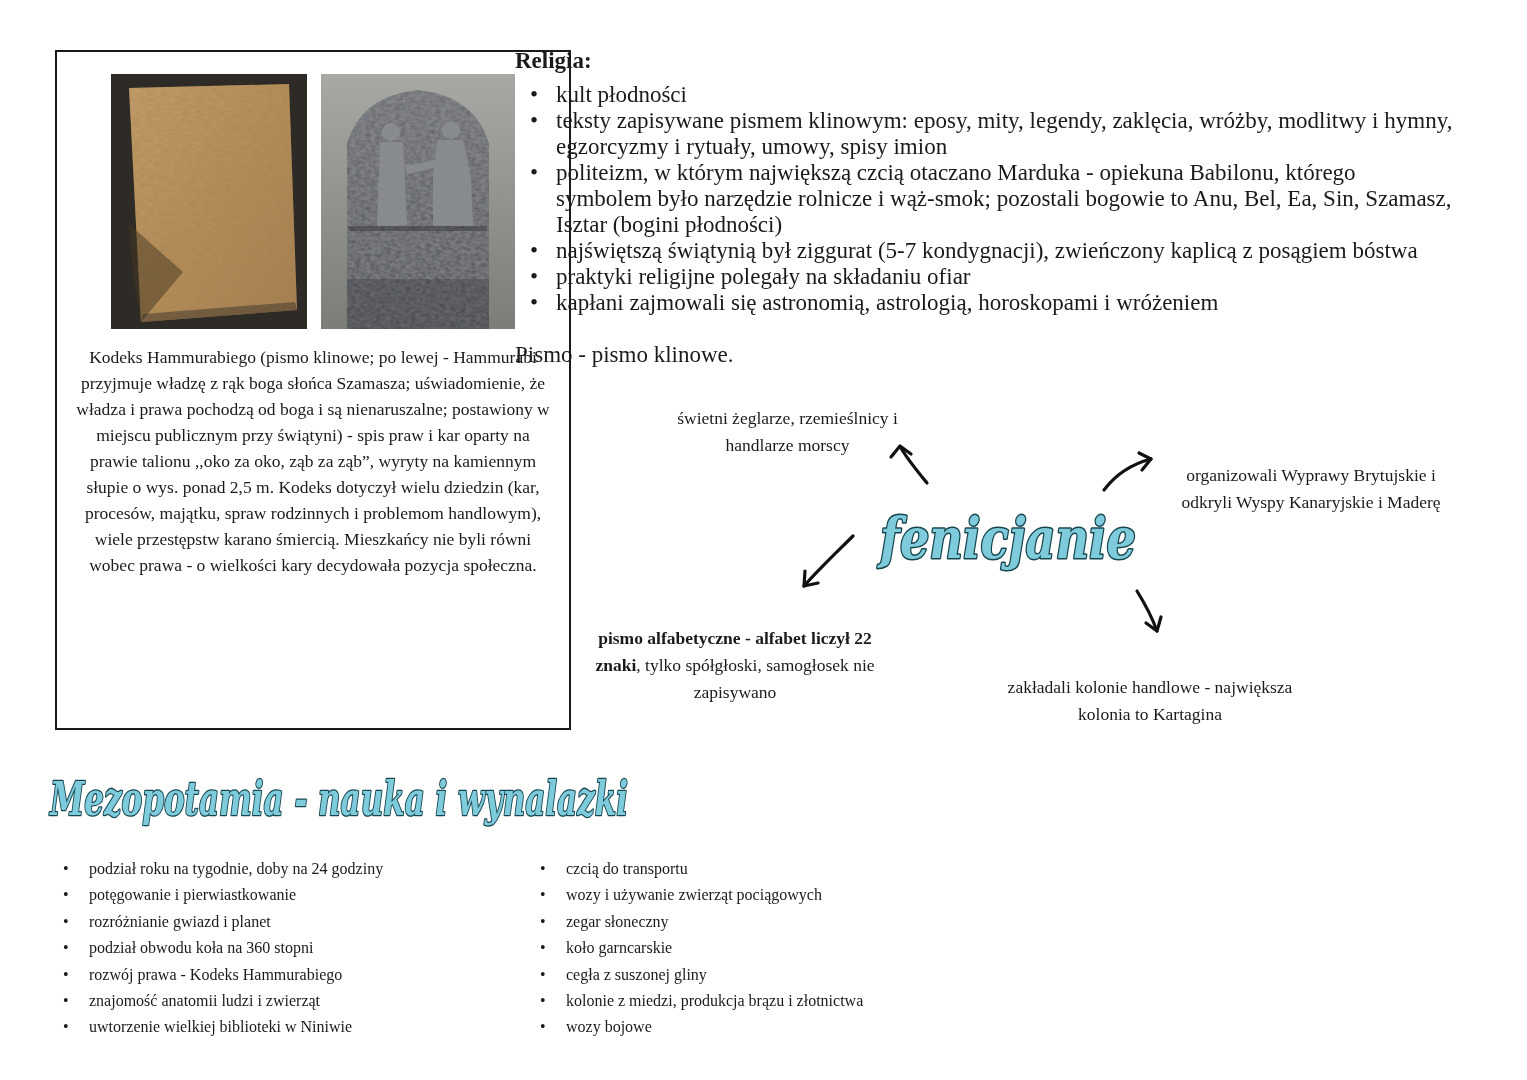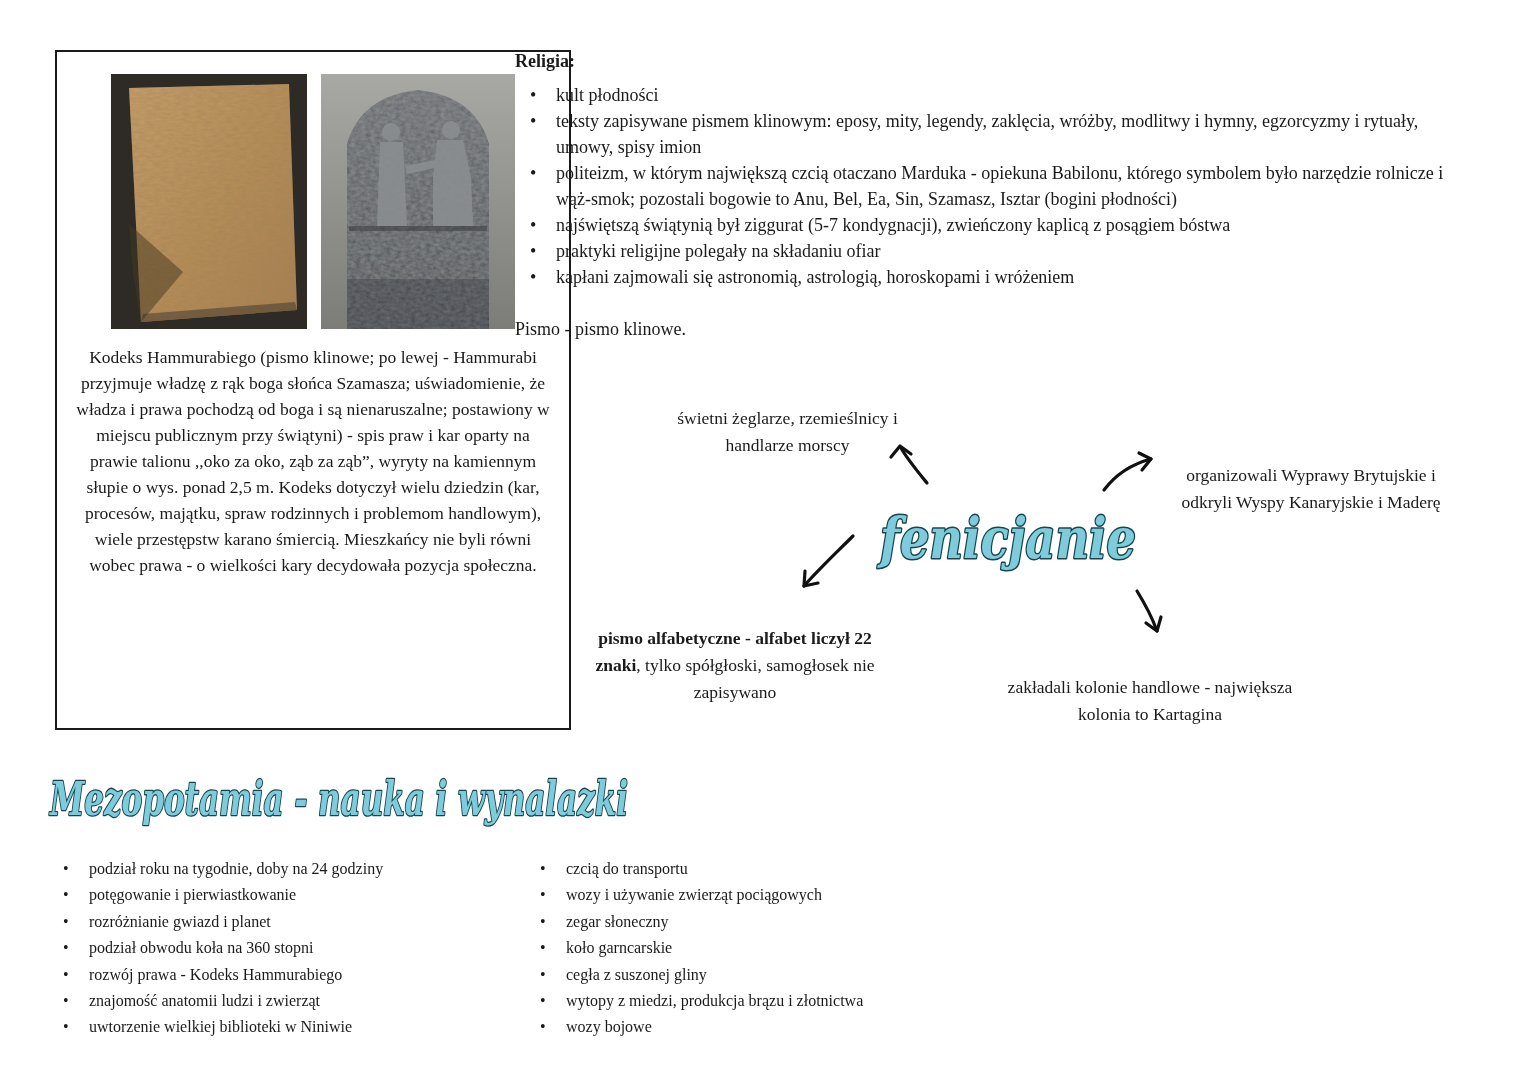--- a/index.html
+++ b/index.html
@@ -34,21 +34,21 @@
     text-align: center;
     font-size: 17.5px;
     line-height: 26px;
   }
 
   
   .religion {
     position: absolute;
     left: 515px; top: 48px;
     width: 950px;
-    font-size: 18px;
+    font-size: 23px;
     line-height: 26px;
   }
   .religion-heading { font-weight: bold; }
   ul.bullets { list-style: none; margin: 8px; padding: 0; }
   ul.bullets li { position: relative; padding-left: 33px; }
   ul.bullets li::before { content: "\2022"; position: absolute; left: 7px; }
   .pismo-note { margin-top: 26px; font-weight: normal; }
 
   
   .node {
@@ -216,17 +216,17 @@
     <li>znajomość anatomii ludzi i zwierząt</li>
     <li>uwtorzenie wielkiej biblioteki w Niniwie</li>
   </ul>
 
   <ul class="bullets science-list science-right">
     <li>czcią do transportu</li>
     <li>wozy i używanie zwierząt pociągowych</li>
     <li>zegar słoneczny</li>
     <li>koło garncarskie</li>
     <li>cegła z suszonej gliny</li>
-    <li>wytopy z miedzi, produkcja brązu i złotnictwa</li>
+    <li>kolonie z miedzi, produkcja brązu i złotnictwa</li>
     <li>wozy bojowe</li>
   </ul>
 
 </div>
 
 </body></html>

